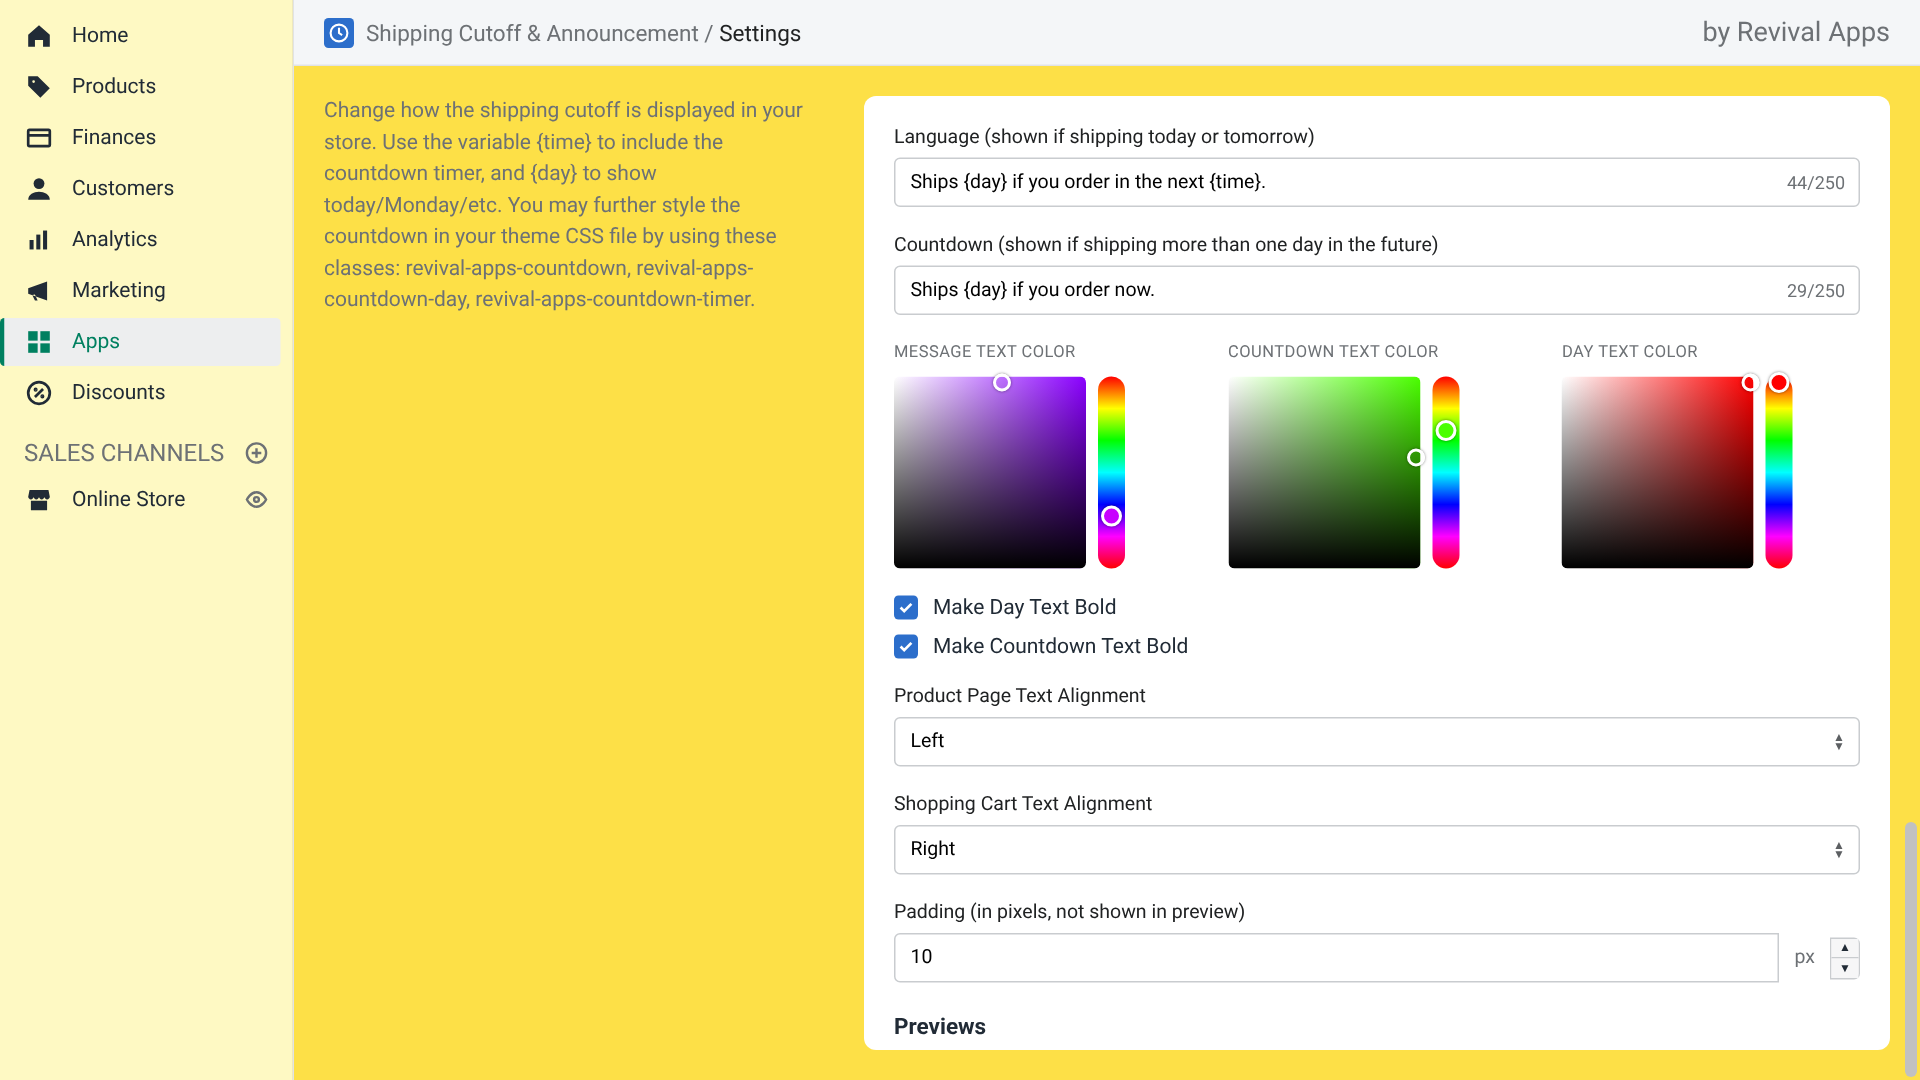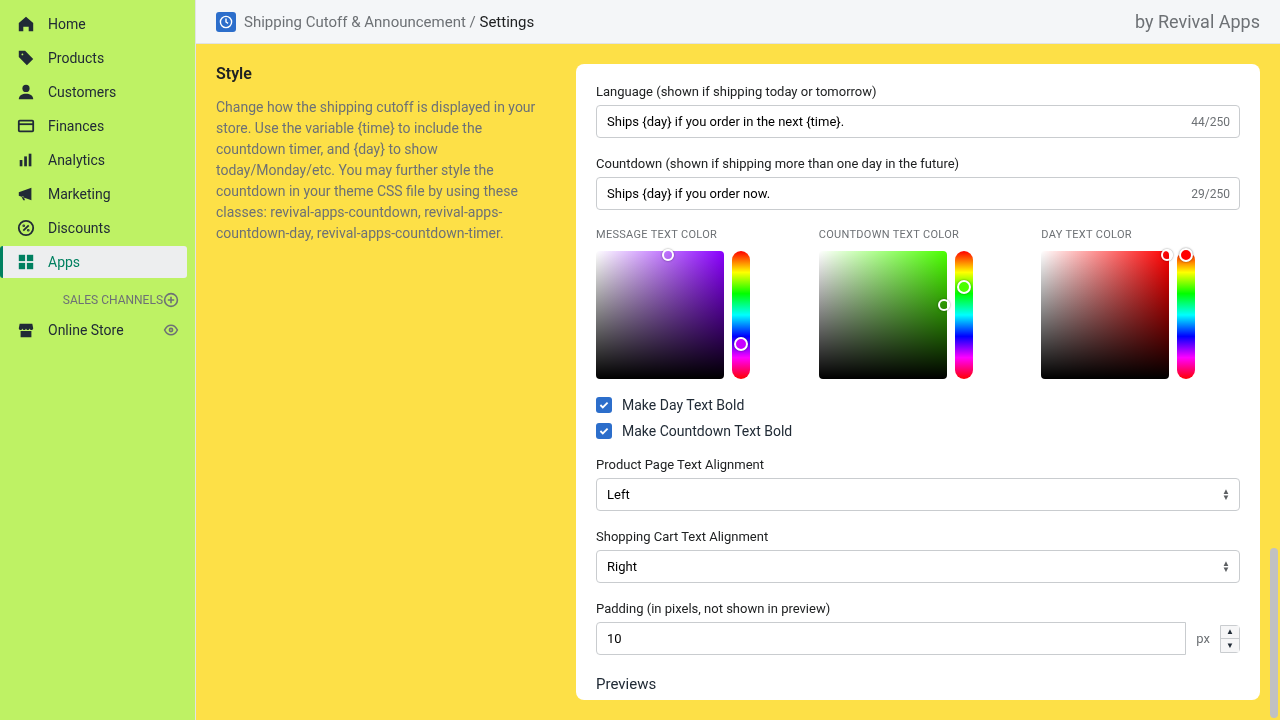--- a/index.html
+++ b/index.html
@@ -1,24 +1,24 @@
 <!DOCTYPE html>
 <html><head>
 <meta charset="utf-8">
 <style>
 * { margin: 0; padding: 0; box-sizing: border-box; font-family: -apple-system, BlinkMacSystemFont, "Segoe UI", Roboto, sans-serif; }
 body { background: #f4f6f8; color: #212b36; font-size: 14px; overflow: hidden; }
 .app { display: flex; height: 720px; width: 1280px; }
-.sidebar { width: 195px; background: #bef264; padding: 8px; display: flex; flex-direction: column; }
+.sidebar { width: 195px; background: #fef9c3; padding: 8px; display: flex; flex-direction: column; }
 .nav-item { display: flex; align-items: center; padding: 6px 8px; border-radius: 3px; cursor: pointer; color: #212b36; margin-bottom: 2px; }
 .nav-item.active { background: #edeeef; color: #008060; border-left: 3px solid #008060; margin-left: -8px; padding-left: 13px; }
 .nav-icon { width: 20px; height: 20px; margin-right: 12px; display: flex; align-items: center; justify-content: center; }
 .nav-label { flex: 1; font-size: 14px; }
 .nav-badge { background: #e4e5e7; color: #5c5f62; font-size: 12px; padding: 2px 8px; border-radius: 10px; }
-.section-header { display: flex; align-items: center; justify-content: flex-end; padding: 12px 8px 6px; font-size: 12px; color: #6d7175; text-transform: uppercase; }
+.section-header { display: flex; align-items: center; justify-content: space-between; padding: 12px 8px 6px; font-size: 16px; color: #6d7175; text-transform: uppercase; }
 .plus-icon { width: 16px; height: 16px; color: #6d7175; cursor: pointer; }
 .eye-icon { width: 16px; height: 16px; color: #6d7175; }
 .main { flex: 1; display: flex; flex-direction: column; background: #fde047; border-left: 1px solid #e1e3e5; }
 .header { height: 44px; border-bottom: 1px solid #e1e3e5; display: flex; align-items: center; padding: 0 20px; background: #f4f6f8; }
 .app-icon { width: 20px; height: 20px; background: #2c6ecb; border-radius: 3px; margin-right: 8px; display: flex; align-items: center; justify-content: center; color: white; }
 .breadcrumb { color: #6d7175; font-size: 15px; }
 .breadcrumb .current { color: #202223; }
 .attribution { margin-left: auto; color: #6d7175; font-size: 18px; }
 .content { flex: 1; display: flex; padding: 20px; gap: 20px; overflow: hidden; }
 .left-col { width: 340px; padding-right: 10px; }
@@ -45,21 +45,21 @@
 .checkbox { width: 16px; height: 16px; background: #2c6ecb; border-radius: 3px; margin-right: 10px; display: flex; align-items: center; justify-content: center; color: white; cursor: pointer; }
 .select-wrap { position: relative; }
 .select { width: 100%; padding: 8px 10px; border: 1px solid #c9cccf; border-radius: 4px; font-size: 13px; appearance: none; background: white; cursor: pointer; }
 .select-arrows { position: absolute; right: 10px; top: 50%; transform: translateY(-50%); pointer-events: none; display: flex; flex-direction: column; font-size: 8px; line-height: 6px; color: #5c5f62; }
 .number-wrap { position: relative; display: flex; align-items: center; }
 .number-input { flex: 1; padding: 8px 10px; border: 1px solid #c9cccf; border-radius: 4px 0 0 4px; font-size: 13px; }
 .number-unit { padding: 0 10px; color: #6d7175; font-size: 13px; }
 .stepper { display: flex; flex-direction: column; border: 1px solid #c9cccf; border-radius: 0 4px 4px 0; }
 .stepper-btn { width: 18px; height: 13px; font-size: 8px; display: flex; align-items: center; justify-content: center; cursor: pointer; background: #f6f6f7; }
 .stepper-btn:first-child { border-bottom: 1px solid #c9cccf; }
-.previews-title { font-size: 15px; font-weight: 400; margin: 20px 0 14px; }
+.previews-title { font-size: 15px; font-weight: 700; margin: 20px 0 14px; }
 .scrollbar-track { position: absolute; right: 2px; top: 48px; width: 8px; bottom: 2px; background: transparent; }
 .scrollbar-thumb { position: absolute; right: 0; width: 8px; background: #c1c1c1; border-radius: 4px; }
 svg { display: block; }
 </style>
 </head>
 <body>
 
 <div class="app">
   <aside class="sidebar">
     <div class="nav-item">
@@ -73,73 +73,73 @@
     <div class="nav-item">
       <span class="nav-icon">
           <svg width="18" height="18" viewBox="0 0 20 20" fill="currentColor">
             <path d="M2 2h7l9 9-7 7-9-9V2zm4 3a1 1 0 100 2 1 1 0 000-2z"></path>
           </svg>
         </span>
       <span class="nav-label">Products</span>
     </div>
     <div class="nav-item">
       <span class="nav-icon">
-          <svg width="18" height="18" viewBox="0 0 20 20" fill="currentColor">
-            <circle cx="10" cy="6" r="4"></circle>
-            <path d="M2 18c0-4 4-6 8-6s8 2 8 6H2z"></path>
-          </svg>
-        </span>
-      <span class="nav-label">Customers</span>
-    </div>
-    <div class="nav-item">
-      <span class="nav-icon">
           <svg width="18" height="18" viewBox="0 0 20 20" fill="none" stroke="currentColor" stroke-width="2">
             <rect x="2" y="4" width="16" height="12" rx="1"></rect>
             <path d="M2 8h16"></path>
           </svg>
         </span>
       <span class="nav-label">Finances</span>
     </div>
     <div class="nav-item">
       <span class="nav-icon">
           <svg width="18" height="18" viewBox="0 0 20 20" fill="currentColor">
+            <circle cx="10" cy="6" r="4"></circle>
+            <path d="M2 18c0-4 4-6 8-6s8 2 8 6H2z"></path>
+          </svg>
+        </span>
+      <span class="nav-label">Customers</span>
+    </div>
+    <div class="nav-item">
+      <span class="nav-icon">
+          <svg width="18" height="18" viewBox="0 0 20 20" fill="currentColor">
             <rect x="3" y="10" width="3" height="7"></rect>
             <rect x="8" y="6" width="3" height="11"></rect>
             <rect x="13" y="3" width="3" height="14"></rect>
           </svg>
         </span>
       <span class="nav-label">Analytics</span>
     </div>
     <div class="nav-item">
       <span class="nav-icon">
           <svg width="18" height="18" viewBox="0 0 20 20" fill="currentColor">
             <path d="M2 8l14-5v14L2 12V8zm3 5l2 4h2l-2-4.5"></path>
           </svg>
         </span>
       <span class="nav-label">Marketing</span>
-    </div>
-    <div class="nav-item">
-      <span class="nav-icon">
-          <svg width="18" height="18" viewBox="0 0 20 20" fill="none" stroke="currentColor" stroke-width="2">
-            <circle cx="10" cy="10" r="8"></circle>
-            <path d="M7 13l6-6M7.5 8a.5.5 0 100-1 .5.5 0 000 1zm5 5a.5.5 0 100-1 .5.5 0 000 1z" fill="currentColor"></path>
-          </svg>
-        </span>
-      <span class="nav-label">Discounts</span>
     </div>
     <div class="nav-item active">
       <span class="nav-icon">
           <svg width="18" height="18" viewBox="0 0 20 20" fill="currentColor">
             <rect x="2" y="2" width="7" height="7"></rect>
             <rect x="11" y="2" width="7" height="7"></rect>
             <rect x="2" y="11" width="7" height="7"></rect>
             <rect x="11" y="11" width="7" height="7"></rect>
           </svg>
         </span>
       <span class="nav-label">Apps</span>
+    </div>
+    <div class="nav-item">
+      <span class="nav-icon">
+          <svg width="18" height="18" viewBox="0 0 20 20" fill="none" stroke="currentColor" stroke-width="2">
+            <circle cx="10" cy="10" r="8"></circle>
+            <path d="M7 13l6-6M7.5 8a.5.5 0 100-1 .5.5 0 000 1zm5 5a.5.5 0 100-1 .5.5 0 000 1z" fill="currentColor"></path>
+          </svg>
+        </span>
+      <span class="nav-label">Discounts</span>
     </div>
 
     <div class="section-header">
       <span>SALES CHANNELS</span>
       <span class="plus-icon">
           <svg width="16" height="16" viewBox="0 0 20 20" fill="none" stroke="currentColor" stroke-width="2">
             <circle cx="10" cy="10" r="8"></circle>
             <path d="M10 6v8M6 10h8"></path>
           </svg>
         </span>
@@ -169,21 +169,20 @@
           </svg>
         </span>
       <span class="breadcrumb">
         <span>Shipping Cutoff &amp; Announcement</span><span> / </span><span class="current">Settings</span>
       </span>
       <span class="attribution">by Revival Apps</span>
     </div>
 
     <div class="content">
       <div class="left-col">
-        <h2 class="section-title">Style</h2>
         <p class="help-text">Change how the shipping cutoff is displayed in your store. Use the variable {time} to include the countdown timer, and {day} to show today/Monday/etc. You may further style the countdown in your theme CSS file by using these classes: revival-apps-countdown, revival-apps-countdown-day, revival-apps-countdown-timer.</p>
       </div>
 
       <div class="right-col">
         <div class="form-group">
           <label class="form-label">Language (shown if shipping today or tomorrow)</label>
           <div class="input-wrap">
             <input class="text-input" value="Ships {day} if you order in the next {time}." style="">
             <span class="char-count">44/250</span>
           </div>

